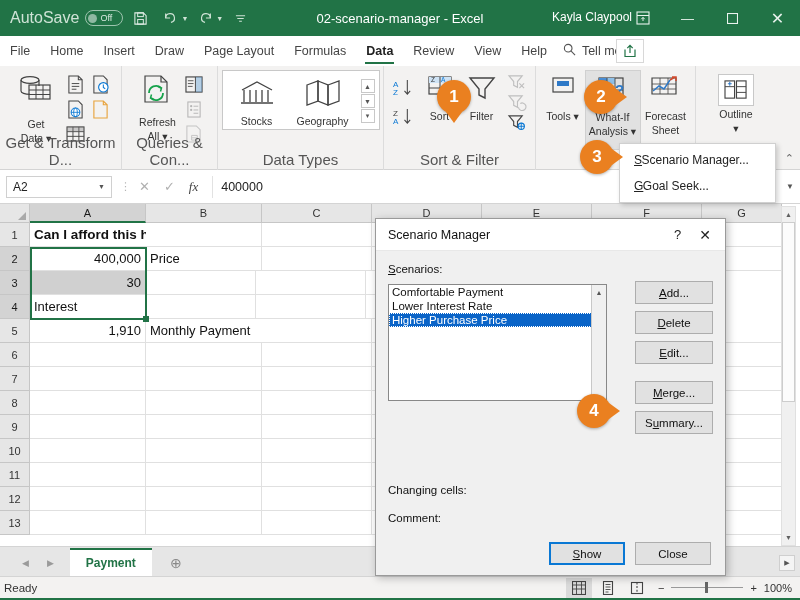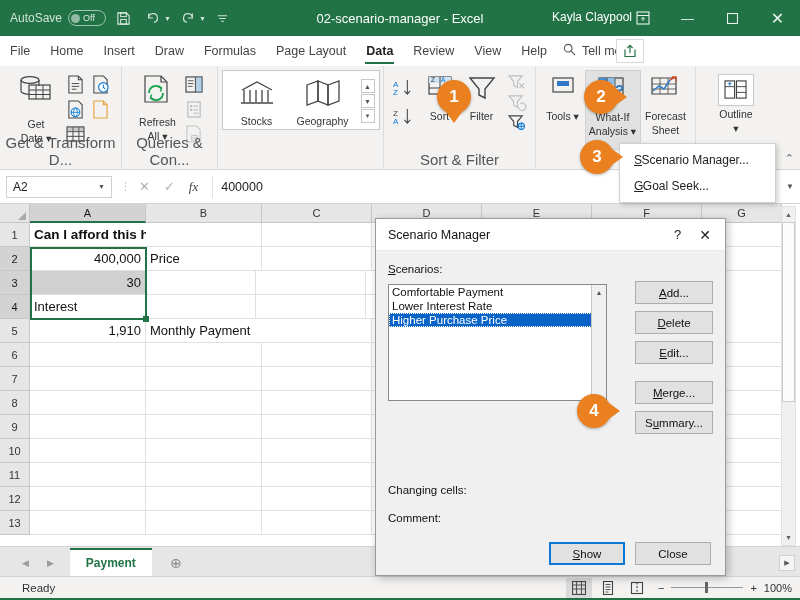--- a/index.html
+++ b/index.html
@@ -11,21 +11,21 @@
   }
   #app { position: relative; width: 800px; height: 600px; }
 
   
   .titlebar {
     position: absolute; left: 0; top: 0; width: 800px; height: 36px;
     background: #217346; color: #fff;
     display: flex; align-items: center;
   }
   .qat { display: flex; align-items: center; gap: 0px; padding-left: 10px; }
-  .autosave-label { font-size: 12px; color: #cfe3d6; margin-right: 6px; }
+  .autosave-label { font-size: 16px; color: #cfe3d6; margin-right: 6px; }
   .toggle {
     width: 38px; height: 16px; border: 1px solid #9dc4ae; border-radius: 9px;
     display: flex; align-items: center; padding: 0 2px; gap: 3px;
   }
   .toggle .knob { width: 9px; height: 9px; border-radius: 50%; background: #8fb9a2; }
   .toggle .offtxt { font-size: 9px; color: #d8e9df; }
   .qicon {
     width: 26px; height: 26px; display: flex; align-items: center; justify-content: center;
     color: #e3efe8; font-size: 15px; margin-left: 4px;
   }
@@ -196,21 +196,21 @@
     border: 1px solid #cfcfcf; background: #f4f4f4; display: flex;
     align-items: center; justify-content: center; font-size: 7px; color: #555;
   }
 
   
   .statusbar {
     position: absolute; left: 0; top: 576px; width: 800px; height: 24px;
     background: #f3f2f1; border-top: 1px solid #d4d4d4;
     display: flex; align-items: center; border-bottom: 2px solid #217346;
   }
-  .status-text { font-size: 11.5px; color: #333; padding-left: 22px; }
+  .status-text { font-size: 11.5px; color: #333; padding-left: 4px; }
   .view-btns { position: absolute; right: 150px; display: flex; gap: 3px; }
   .vbtn { width: 26px; height: 20px; display: flex; align-items: center; justify-content: center; color: #444; }
   .vbtn.active { background: #dadada; }
   .zoomctl { position: absolute; right: 8px; display: flex; align-items: center; gap: 7px; font-size: 11px; color: #333; }
   .zline { width: 72px; height: 1px; background: #999; position: relative; }
   .zthumb { position: absolute; left: 34px; top: -5px; width: 3px; height: 11px; background: #666; }
 
   
   .callout {
     position: absolute; width: 34px; height: 34px; border-radius: 50%;
@@ -336,22 +336,22 @@
       </div>
       <div class="win-btn close">✕</div>
     </div>
   </div>
 
   <div class="tabstrip">
     <div class="tab">File</div>
     <div class="tab">Home</div>
     <div class="tab">Insert</div>
     <div class="tab">Draw</div>
+    <div class="tab">Page Layout</div>
     <div class="tab">Formulas</div>
-    <div class="tab">Page Layout</div>
     <div class="tab active">Data</div>
     <div class="tab">Review</div>
     <div class="tab">View</div>
     <div class="tab">Help</div>
     <div class="tellme">
       <span>
         <svg width="13" height="13" viewBox="0 0 14 14">
             <circle cx="5.6" cy="5.6" r="4.1" fill="none" stroke="#555" stroke-width="1.2"></circle>
             <path d="M8.8 8.8L13 13" stroke="#555" stroke-width="1.2"></path>
           </svg>
@@ -492,20 +492,21 @@
             </span>
             <span class="lbl">Geography</span>
           </div>
           <div class="scrollminis">
             <div class="scrollmini">▲</div>
             <div class="scrollmini">▼</div>
             <div class="scrollmini">▾</div>
           </div>
         </div>
       </div>
+      <div class="gname">Data Types</div>
     </div>
 
     <div class="rgroup" style="width:152px;">
       <div class="gbody">
         <div class="sortcol">
           <div class="sortitem">
             <svg width="22" height="19" viewBox="0 0 23 20">
                 <text x="0" y="9" font-size="8.5" fill="#0a78d4" font-family="Liberation Sans">A</text>
                 <text x="0" y="18" font-size="8.5" fill="#0a78d4" font-family="Liberation Sans">Z</text>
                 <path d="M15 2v15M12 13.5l3 3.5 3-3.5" fill="none" stroke="#444" stroke-width="1.1"></path>

